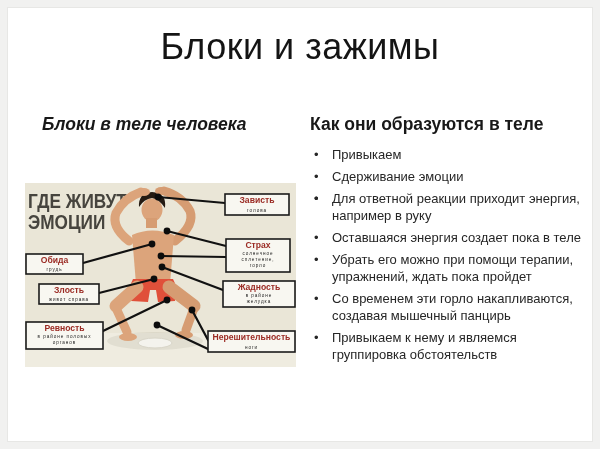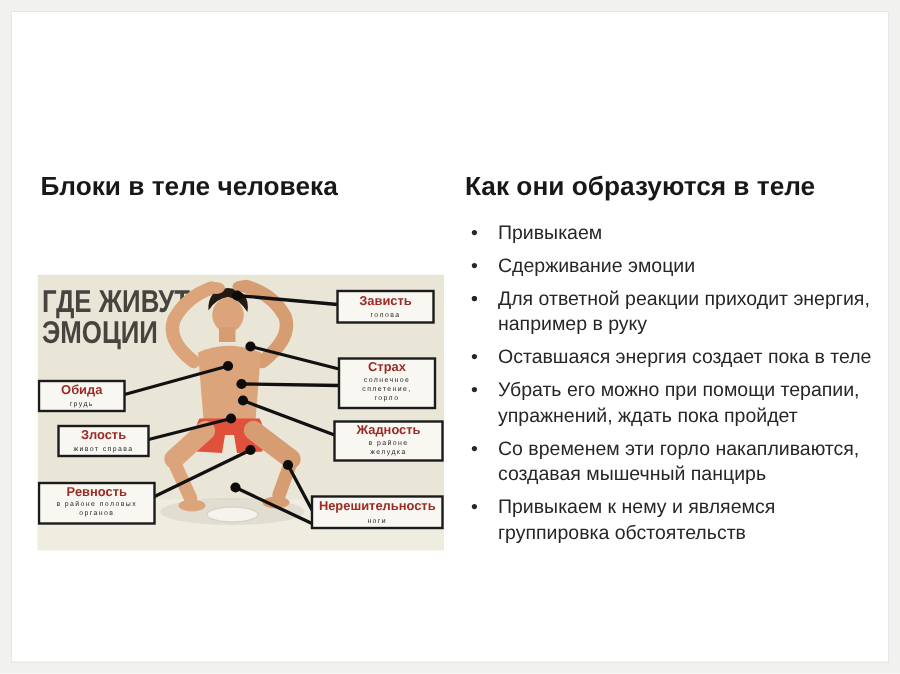--- a/index.html
+++ b/index.html
@@ -18,21 +18,21 @@
   .slide-title{
     position:absolute;left:0;right:0;top:26px;
     margin:0;text-align:center;
     font-size:36px;font-weight:400;color:#141414;
     letter-spacing:0.5px;
   }
   .col-heading{
     position:absolute;margin:0;
     font-size:17.5px;font-weight:700;color:#181818;
   }
-  .heading-left{left:27px;top:114px;}
+  .heading-left{left:42px;top:114px;font-style:italic;}
   .heading-right{left:310px;top:114px;text-align:right;}
   .bullet-list{
     position:absolute;left:310px;top:146px;width:272px;
     margin:0;padding:0;list-style:none;
   }
   .bullet-list li{
     position:relative;padding-left:22px;
     font-size:13px;line-height:17px;
     color:#262626;margin-bottom:5px;
   }
@@ -60,20 +60,21 @@
   }
   .pointer-line{stroke:#111;stroke-width:2.2;stroke-linecap:round;}
   .body-dot{fill:#0c0c0c;}
 </style>
 </head>
 <body>
 
 <div class="stage">
   <div class="slide-bg"></div>
 
+  <h1 class="slide-title">Блоки и зажимы</h1>
 
   <h2 class="col-heading heading-left">Блоки в теле человека</h2>
   <h2 class="col-heading heading-right">Как они образуются в теле</h2>
 
   <ul class="bullet-list">
     <li><span class="dot">•</span><span>Привыкаем</span></li>
     <li><span class="dot">•</span><span>Сдерживание эмоции</span></li>
     <li><span class="dot">•</span></li>
     <li><span class="dot">•</span><span>Для ответной реакции приходит энергия, например в руку</span></li>
     <li><span class="dot">•</span><span>Оставшаяся энергия создает пока в теле</span></li>

